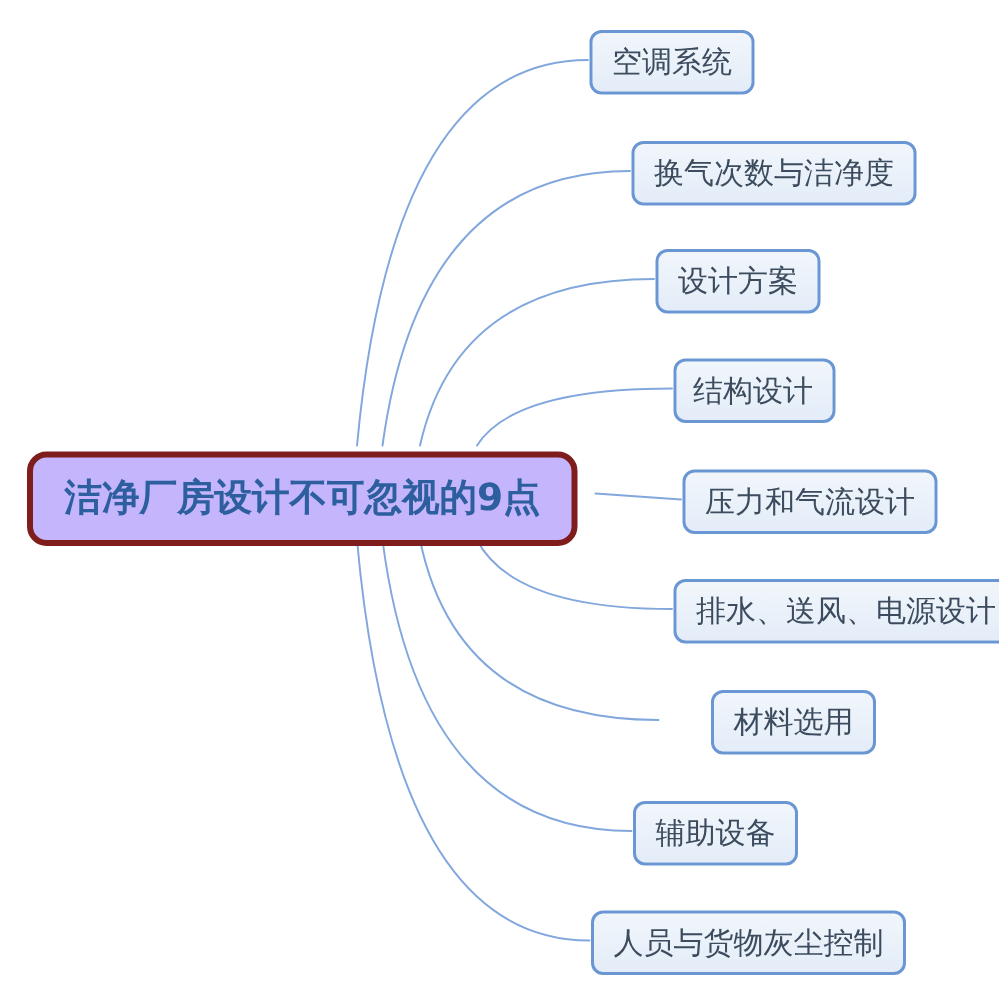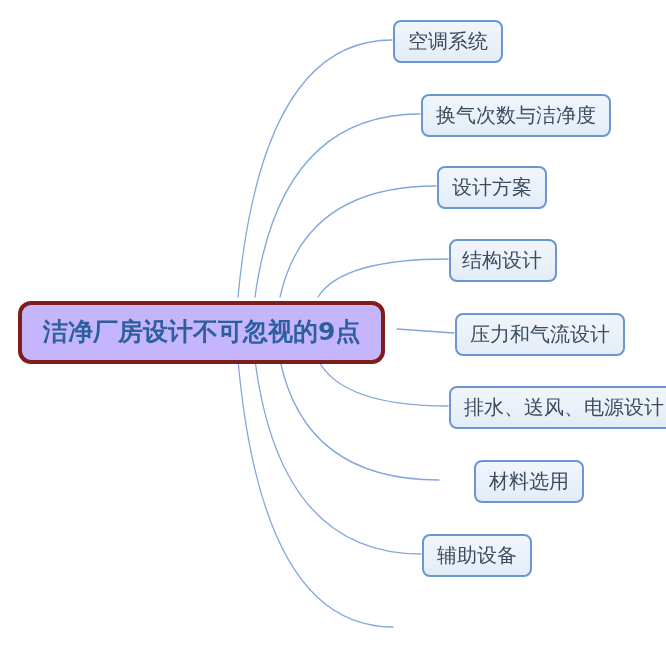--- a/index.html
+++ b/index.html
@@ -81,14 +81,15 @@
   <div class="central">洁净厂房设计不可忽视的9点</div>
 
   <div class="topic t1">空调系统</div>
   <div class="topic t2">换气次数与洁净度</div>
   <div class="topic t3">设计方案</div>
   <div class="topic t4">结构设计</div>
   <div class="topic t5">压力和气流设计</div>
   <div class="topic t6">排水、送风、电源设计</div>
   <div class="topic t7">材料选用</div>
   <div class="topic t8">辅助设备</div>
+  <div class="topic t9">人员与货物灰尘控制</div>
 
 </div>
 
 </body></html>

